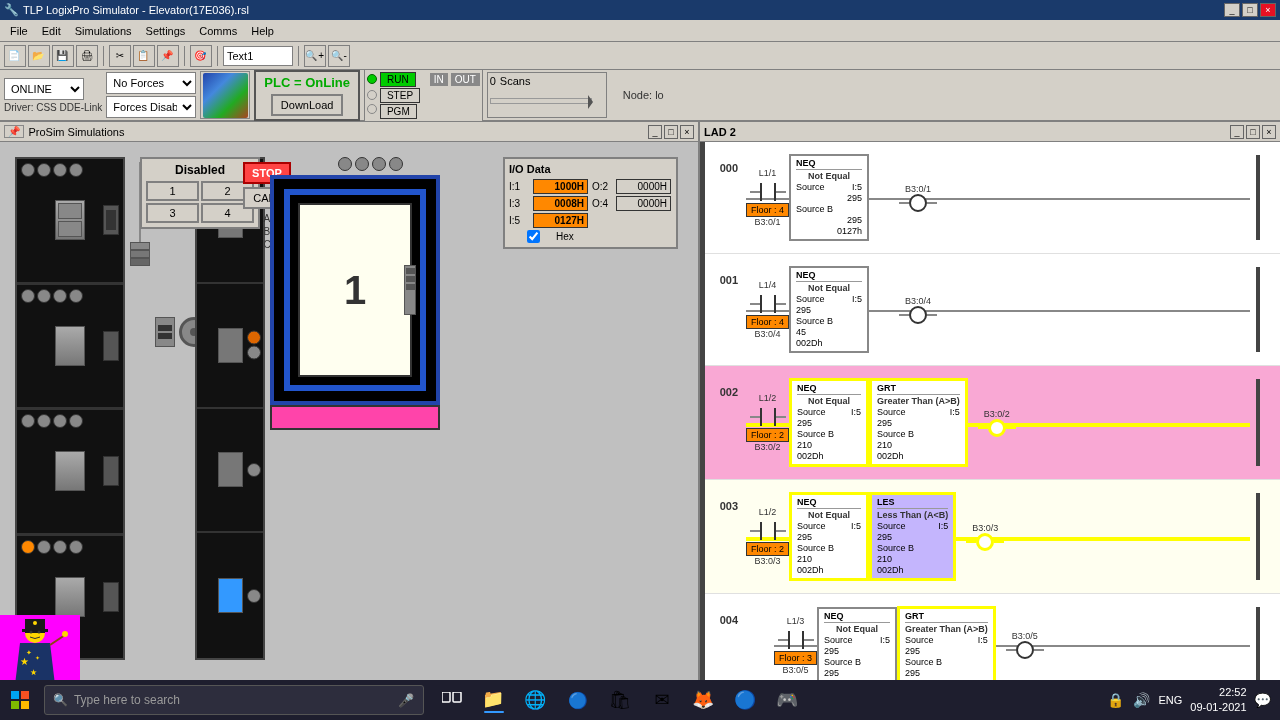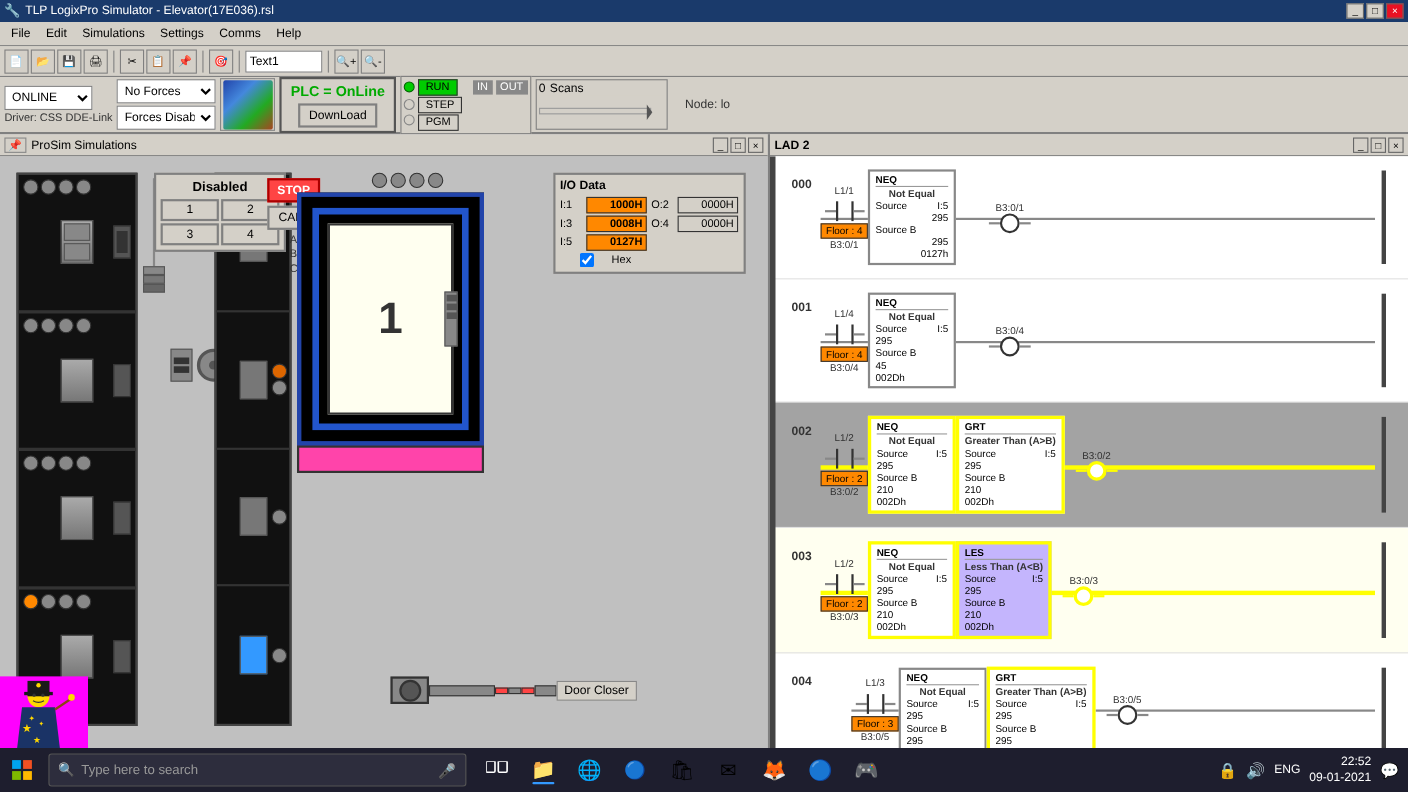--- a/index.html
+++ b/index.html
@@ -426,33 +426,20 @@
         <div class="io-row">
           <span class="io-label">I:5</span>
           <span class="io-value">0127H</span>
         </div>
         <div class="hex-check">
           <input type="checkbox" checked="" style="">
           <span>Hex</span>
         </div>
       </div>
 
-      <div style="position:absolute;left:355px;bottom:55px;display:flex;align-items:center;gap:0;">
-        <div style="width:35px;height:25px;background:#888;border:2px solid #333;display:flex;align-items:center;justify-content:center;">
-          <div style="width:20px;height:20px;border-radius:50%;background:#555;border:2px solid #333;"></div>
-        </div>
-        <div style="display:flex;align-items:center;gap:0;">
-          <div style="width:60px;height:10px;background:#888;border:1px solid #333;"></div>
-          <div style="width:12px;height:6px;background:#ff4444;border:1px solid #333;"></div>
-          <div style="width:12px;height:6px;background:#888;border:1px solid #333;"></div>
-          <div style="width:12px;height:6px;background:#ff4444;border:1px solid #333;"></div>
-          <div style="width:20px;height:10px;background:#888;border:1px solid #333;"></div>
-        </div>
-        <div style="background:#d4d0c8;border:1px solid #888;padding:2px 6px;font-size:11px;white-space:nowrap;">Door Closer</div>
-      </div>
     </div>
 
     <div class="bottom-tabs">
       <div class="tab active">LAD 2</div>
       <div class="tab">SBR 3</div>
       <div class="tab">SBR 4</div>
       <div class="tab">SBR 5</div>
       <div class="tab">SBR 6</div>
       <div class="tab">SBR 7</div>
       <div class="tab">SBR 8</div>
@@ -580,21 +567,21 @@
               <div style="display:flex;align-items:center;">
                 <div style="width:10px;height:2px;background:#888;"></div>
                 <div class="coil-sym"></div>
                 <div style="width:10px;height:2px;background:#888;"></div>
               </div>
             </div>
           </div>
         </div>
       </div>
 
-      <div class="rung-wrapper" style="padding-left:8px;background:#a3a3a3;">
+      <div class="rung-wrapper" style="padding-left:8px;background:#f9a8d4;">
         <div class="rung-num">002</div>
         <div class="rung-body">
           <div class="rung-rail-hl"></div>
           <div class="rung-right-bar"></div>
           <div class="rung-elements">
             <div class="lad-node">
               <div class="lad-node-top">L1/2</div>
               <div class="lad-node-mid">
                 <div class="wire"></div>
                 <div class="no-contact"></div>

